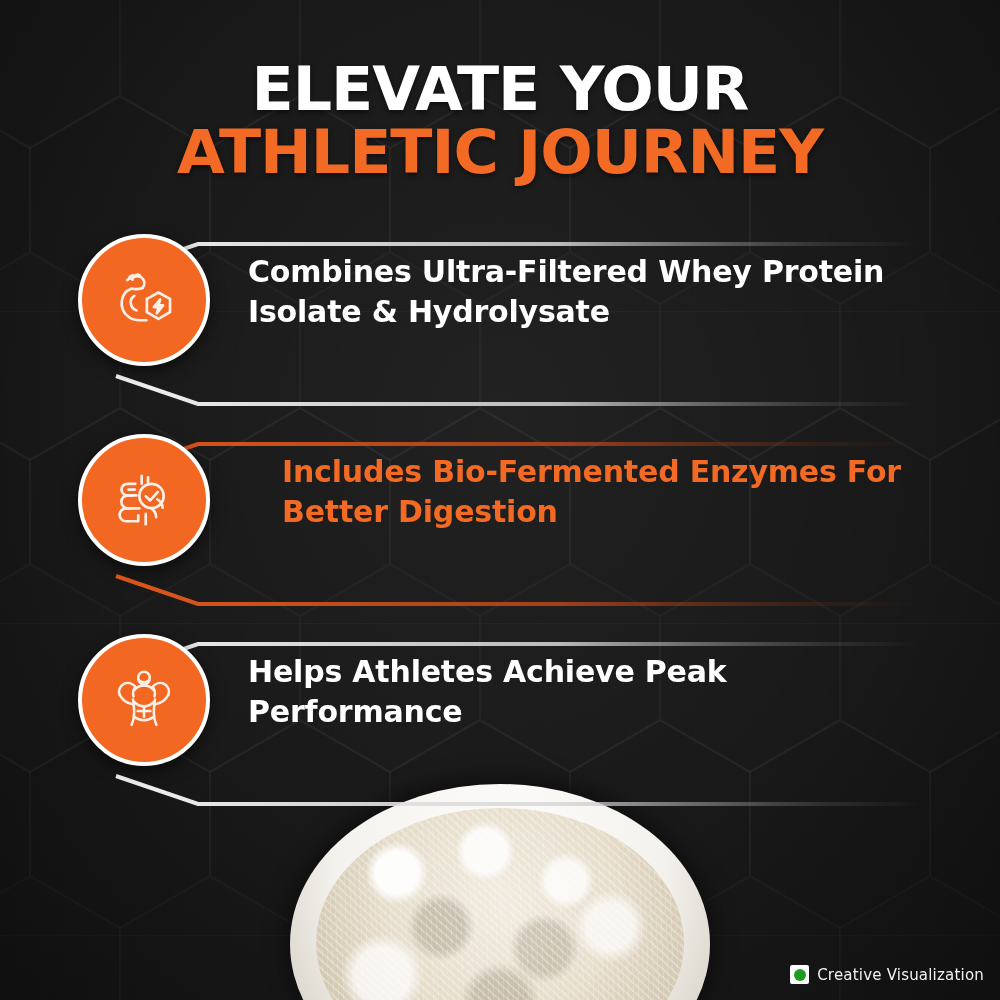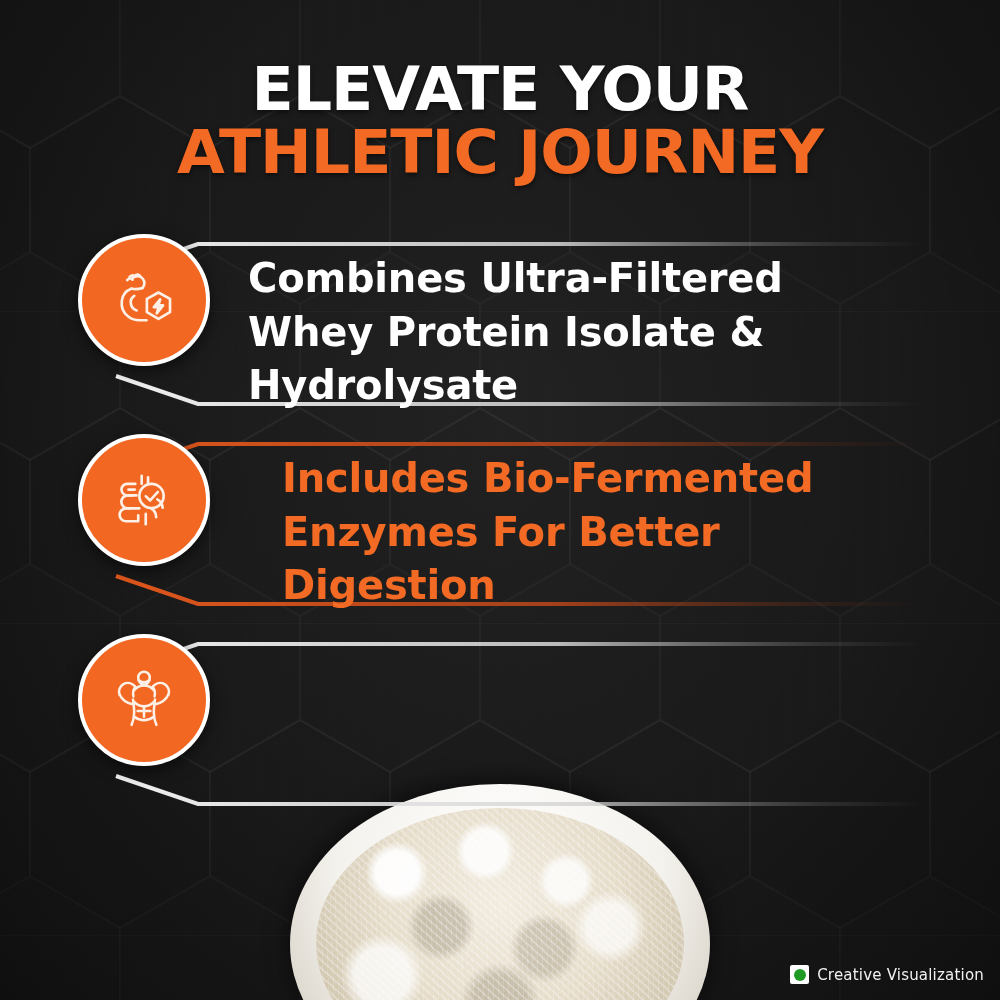--- a/index.html
+++ b/index.html
@@ -127,21 +127,21 @@
     display: block;
   }
 
   .feature-text {
     position: absolute;
     left: 248px;
     top: 24px;
     width: 660px;
     font-family: "DejaVu Sans", sans-serif;
     font-weight: 700;
-    font-size: 40px;
+    font-size: 30px;
     line-height: 1.34;
     letter-spacing: -0.2px;
     color: #ffffff;
   }
   .feature-text.accent { color: #f26a24; margin-left: 34px; }
 
   
   .bowl-wrap {
     position: absolute;
     left: 50%;
@@ -363,20 +363,21 @@
           <path d="M39.5 20.5c1.8 2.6 2.4 5.6 1.6 8.4"></path>
           <path d="M23.5 23.5c2.1-2.6 5.2-4.1 8.5-4.1s6.4 1.5 8.5 4.1"></path>
           <path d="M22.5 31.5c.6 4.3 1 8 1 11.4 0 4.4-.7 7.4-2.2 10.6"></path>
           <path d="M41.5 31.5c-.6 4.3-1 8-1 11.4 0 4.4.7 7.4 2.2 10.6"></path>
           <path d="M23.2 33.5c2.4 2.6 5.4 4 8.8 4s6.4-1.4 8.8-4"></path>
           <path d="M32 37.5v9"></path>
           <path d="M26.5 41.5h11"></path>
           <path d="M23.6 46.5c2.6 2 5.4 3 8.4 3s5.8-1 8.4-3"></path>
         </svg>
       </div>
+      <div class="feature-text">Helps Athletes Achieve Peak Performance</div>
     </div>
 
   </div>
 
   <div class="bowl-wrap">
     <div class="bowl-rim"></div>
     <div class="bowl-powder"></div>
   </div>
 
   <div class="watermark">

